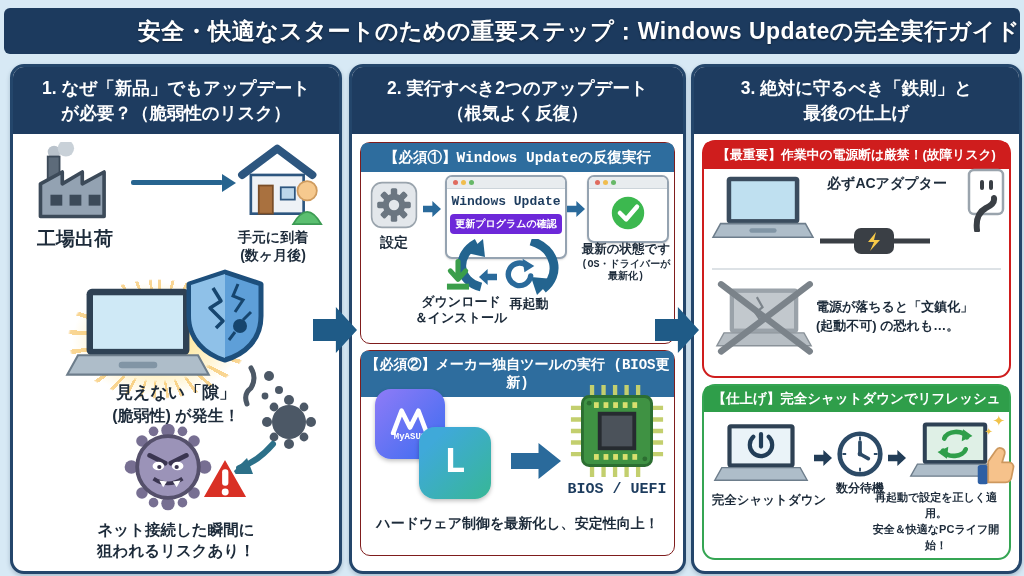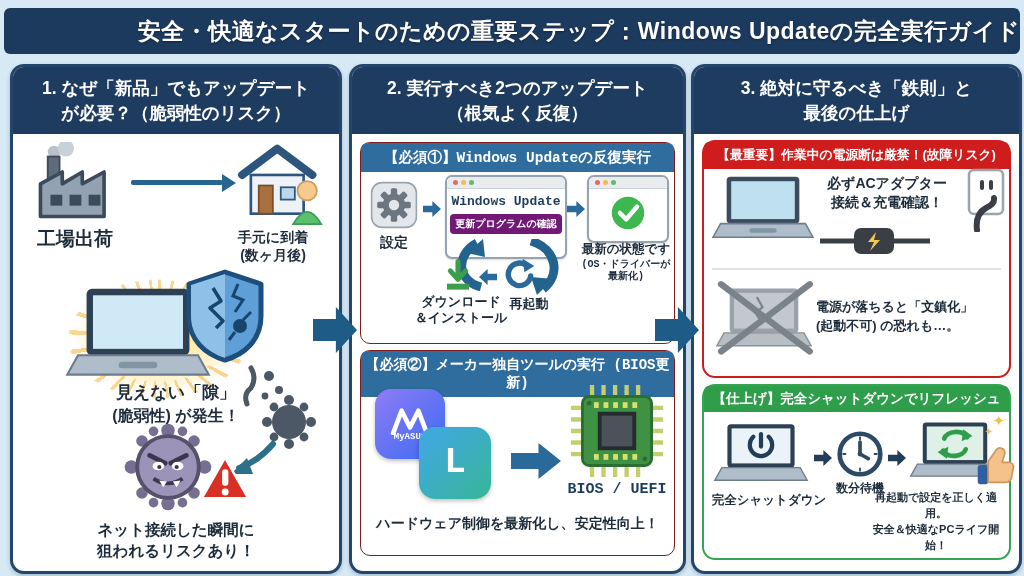--- a/index.html
+++ b/index.html
@@ -50,21 +50,21 @@
   
   .subbox{position:absolute;left:8px;right:8px;border:1px solid #7f1d1d;border-radius:10px;background:#fff;font-family:Liberation Mono, monospace;}
   .subbox-h{background:#2e6d9e;color:#fff;font-weight:bold;text-align:center;
     padding:5px 2px;border-radius:6px 6px 0 0;}
   .winbox{position:absolute;background:#fff;border:2px solid #95a3b1;border-radius:7px;box-shadow:0 1px 2px rgba(0,0,0,.15);}
   .winbar{height:11px;background:#e8ecef;border-bottom:1px solid #ccd4da;border-radius:5px 5px 0 0;
     display:flex;align-items:center;gap:3px;padding-left:6px;}
   .dot{width:5px;height:5px;border-radius:50%;}
   .dr{background:#e06c5f;} .dy{background:#f0bd4e;} .dg{background:#67b868;}
   .win-title{font-weight:bold;color:#1d3c5e;text-align:center;font-size:13px;margin-top:5px;}
-  .win-btn{background:#701a75;color:#fff;font-size:10px;font-weight:bold;border-radius:4px;
+  .win-btn{background:#6d28d9;color:#fff;font-size:10px;font-weight:bold;border-radius:4px;
     margin:5px auto 0;padding:3px 5px;width:fit-content;}
   .mini-arrow{position:absolute;width:18px;height:16px;background:#2a6a9b;
     clip-path:polygon(0 30%,52% 30%,52% 0,100% 50%,52% 100%,52% 70%,0 70%);}
   .mini-arrow.navy{background:#223d57;}
   .appicon{position:absolute;border-radius:16px;box-shadow:0 2px 4px rgba(0,0,0,.25);
     display:flex;align-items:center;justify-content:center;}
   .myasus{background:linear-gradient(135deg,#8f7bf7,#3a6cf0);flex-direction:column;}
   .lenovo{background:linear-gradient(135deg,#3fa9d9 20%,#37b796);}
   .myasus-word{color:#fff;font-size:9px;font-weight:bold;margin-top:-3px;}
   .lenovo-letter{color:#fff;font-size:36px;font-weight:bold;line-height:1;}
@@ -345,21 +345,20 @@
       <div class="redbox-h">【最重要】作業中の電源断は厳禁！(故障リスク)</div>
 
       <svg class="abs" style="left:6px;top:30px" width="106" height="76" viewBox="0 0 140 96">
         <rect x="22" y="4" width="96" height="62" rx="5" fill="#3a4c5e"></rect>
         <rect x="28" y="10" width="84" height="50" fill="#bfe0f0"></rect>
         <path d="M14 66 H126 L136 84 H4 Z" fill="#aebdc9" stroke="#6d7d8b" stroke-width="2"></path>
         <rect x="52" y="72" width="36" height="6" rx="3" fill="#8195a5"></rect>
       </svg>
       <div class="lbl abs" style="left:112px;top:32px;width:142px;font-size:14px;line-height:1.35">
         <div>必ずACアダプター</div>
-        <div>接続＆充電確認！</div>
       </div>
       <svg class="abs" style="left:116px;top:82px" width="110" height="34" viewBox="0 0 110 34">
         <path d="M0 17 H34" stroke="#3a3f45" stroke-width="5"></path>
         <rect x="34" y="4" width="40" height="26" rx="7" fill="#3a3f45"></rect>
         <path d="M56 8 L48 18 h6 l-4 9 l10 -11 h-6 Z" fill="#f7c948"></path>
         <path d="M74 17 H110" stroke="#3a3f45" stroke-width="5"></path>
       </svg>
       <svg class="abs" style="right:4px;top:26px" width="38" height="64" viewBox="0 0 38 64">
         <rect x="2" y="2" width="34" height="44" rx="5" fill="#fff" stroke="#9aa4ad" stroke-width="2.5"></rect>
         <rect x="13" y="12" width="4" height="10" rx="2" fill="#3a3f45"></rect>

